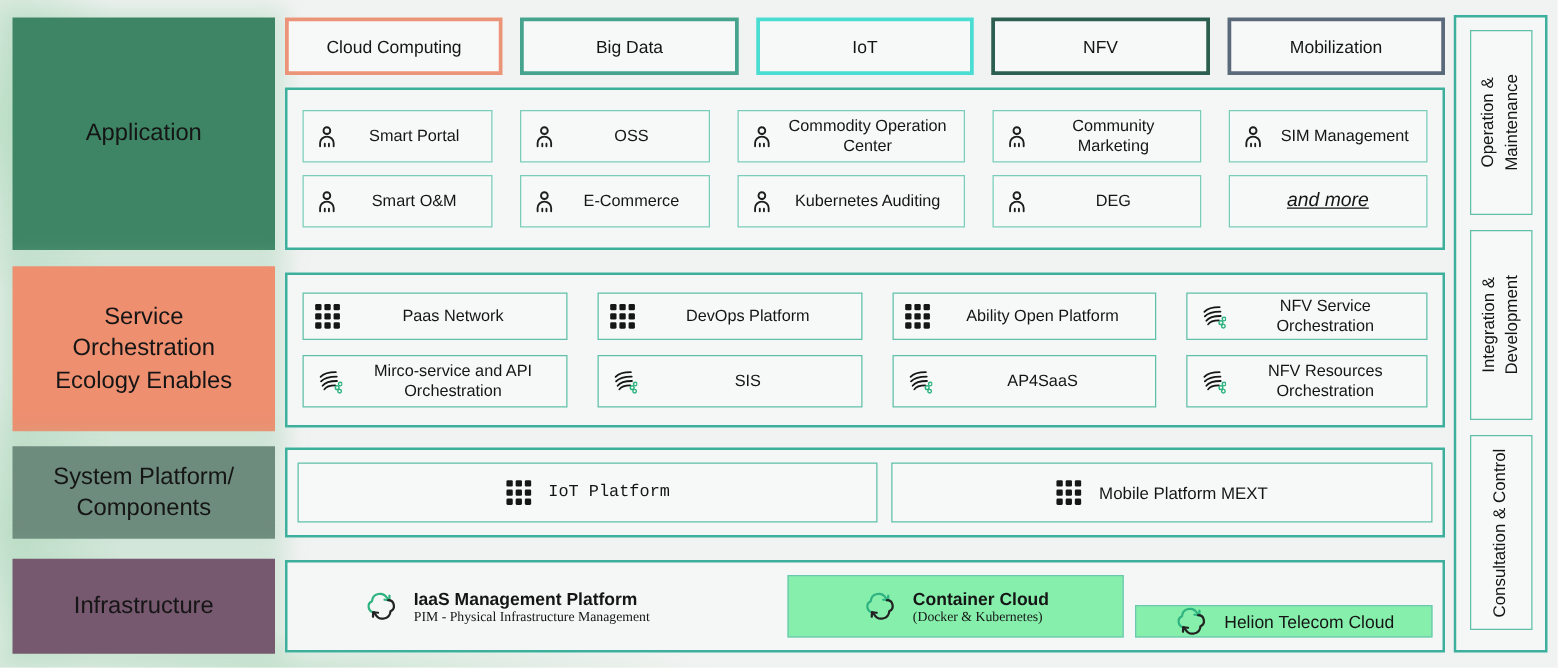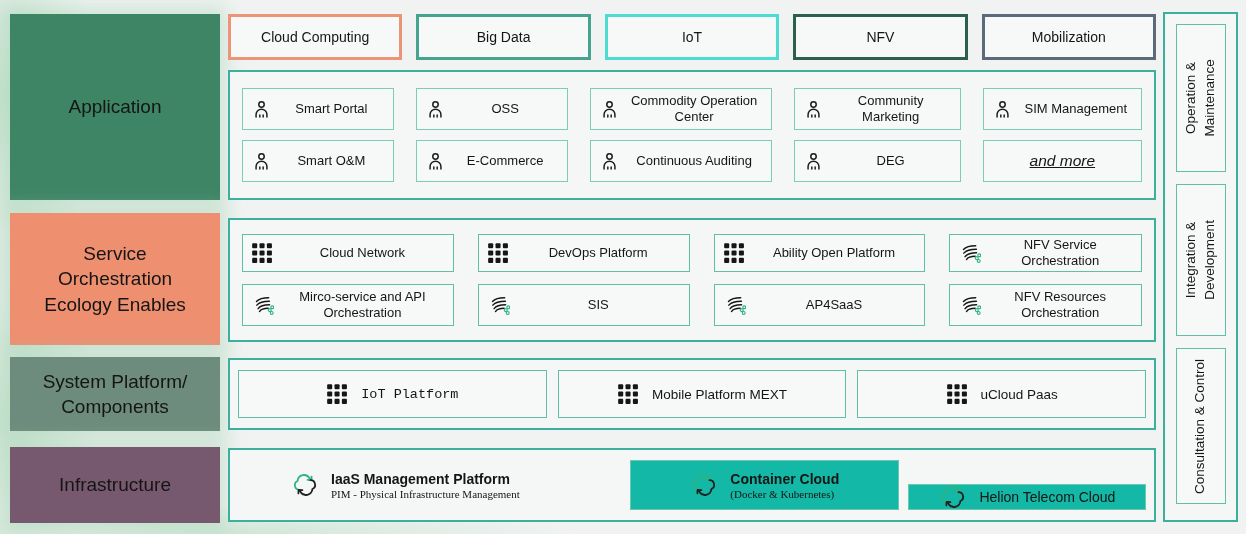--- a/index.html
+++ b/index.html
@@ -46,21 +46,21 @@
   .item-box .lbl{flex:1;text-align:center;}
   .item-box.svc{border-color:#5fbfa7;}
   .item-box.more{justify-content:center;font-size:15.5px;font-style:italic;text-decoration:underline;}
   .icn{flex:0 0 auto;display:flex;align-items:center;}
   
   .sys-row{display:flex;gap:11px;height:100%;box-sizing:border-box;padding:10px 8px;}
   .sys-box{background:#f7f9f8;border:1.5px solid #5fbfa7;display:flex;align-items:center;justify-content:center;gap:12px;font-size:13.5px;box-sizing:border-box;}
   
   .infra-row{display:flex;gap:9px;height:100%;box-sizing:border-box;padding:10px 8px;align-items:stretch;}
   .infra-item{display:flex;align-items:center;gap:11px;box-sizing:border-box;}
-  .infra-item.boxed{background:#14b8a6;border:1.5px solid #6cc7b2;justify-content:center;align-items:center;}
+  .infra-item.boxed{background:#86efac;border:1.5px solid #6cc7b2;justify-content:center;align-items:center;}
   .infra-text{display:flex;flex-direction:column;}
   .infra-title{font-size:14px;}
   .infra-title.b{font-weight:bold;}
   .infra-sub{font-size:11px;margin-top:1px;font-family:Liberation Serif, serif;}
   
   .right-col{
     position:absolute;left:1163px;top:12px;width:75px;height:510px;
     border:2px solid #3cb09c;background:#f5f7f6;box-sizing:border-box;
     display:flex;flex-direction:column;align-items:center;
     padding:10px 0;gap:12px;
@@ -175,21 +175,21 @@
           <span class="lbl">E-Commerce</span>
         </div>
         <div class="item-box">
           <span class="icn">
             <svg width="21" height="21" viewBox="0 0 24 24" fill="none" stroke="#1d1d1d" stroke-width="1.7" stroke-linecap="round">
               <circle cx="12" cy="6.3" r="3.1"></circle>
               <path d="M5.8 20.6 V17.6 A6.2 5.8 0 0 1 18.2 17.6 V20.6"></path>
               <path d="M10.1 20.6 v-2.4 M13.9 20.6 v-2.4"></path>
             </svg>
           </span>
-          <span class="lbl">Continuous Auditing</span>
+          <span class="lbl">Kubernetes Auditing</span>
         </div>
         <div class="item-box">
           <span class="icn">
             <svg width="21" height="21" viewBox="0 0 24 24" fill="none" stroke="#1d1d1d" stroke-width="1.7" stroke-linecap="round">
               <circle cx="12" cy="6.3" r="3.1"></circle>
               <path d="M5.8 20.6 V17.6 A6.2 5.8 0 0 1 18.2 17.6 V20.6"></path>
               <path d="M10.1 20.6 v-2.4 M13.9 20.6 v-2.4"></path>
             </svg>
           </span>
           <span class="lbl">DEG</span>
@@ -209,21 +209,21 @@
               <rect x="7.4" y="1" width="4.4" height="4.4" rx="0.9" fill="#161616"></rect>
               <rect x="13.8" y="1" width="4.4" height="4.4" rx="0.9" fill="#161616"></rect>
               <rect x="1" y="7.4" width="4.4" height="4.4" rx="0.9" fill="#161616"></rect>
               <rect x="7.4" y="7.4" width="4.4" height="4.4" rx="0.9" fill="#161616"></rect>
               <rect x="13.8" y="7.4" width="4.4" height="4.4" rx="0.9" fill="#161616"></rect>
               <rect x="1" y="13.8" width="4.4" height="4.4" rx="0.9" fill="#161616"></rect>
               <rect x="7.4" y="13.8" width="4.4" height="4.4" rx="0.9" fill="#161616"></rect>
               <rect x="13.8" y="13.8" width="4.4" height="4.4" rx="0.9" fill="#161616"></rect>
             </svg>
           </span>
-          <span class="lbl">Cloud Network</span>
+          <span class="lbl">Paas Network</span>
         </div>
         <div class="item-box svc">
           <span class="icn">
             <svg width="23" height="23" viewBox="0 0 20 20">
               <rect x="1" y="1" width="4.4" height="4.4" rx="0.9" fill="#161616"></rect>
               <rect x="7.4" y="1" width="4.4" height="4.4" rx="0.9" fill="#161616"></rect>
               <rect x="13.8" y="1" width="4.4" height="4.4" rx="0.9" fill="#161616"></rect>
               <rect x="1" y="7.4" width="4.4" height="4.4" rx="0.9" fill="#161616"></rect>
               <rect x="7.4" y="7.4" width="4.4" height="4.4" rx="0.9" fill="#161616"></rect>
               <rect x="13.8" y="7.4" width="4.4" height="4.4" rx="0.9" fill="#161616"></rect>
@@ -370,36 +370,20 @@
               <rect x="1" y="7.4" width="4.4" height="4.4" rx="0.9" fill="#161616"></rect>
               <rect x="7.4" y="7.4" width="4.4" height="4.4" rx="0.9" fill="#161616"></rect>
               <rect x="13.8" y="7.4" width="4.4" height="4.4" rx="0.9" fill="#161616"></rect>
               <rect x="1" y="13.8" width="4.4" height="4.4" rx="0.9" fill="#161616"></rect>
               <rect x="7.4" y="13.8" width="4.4" height="4.4" rx="0.9" fill="#161616"></rect>
               <rect x="13.8" y="13.8" width="4.4" height="4.4" rx="0.9" fill="#161616"></rect>
             </svg>
           </span>
           <span>Mobile Platform MEXT</span>
         </div>
-        <div class="sys-box" style="flex: 1 1 0%;">
-          <span class="icn">
-            <svg width="23" height="23" viewBox="0 0 20 20">
-              <rect x="1" y="1" width="4.4" height="4.4" rx="0.9" fill="#161616"></rect>
-              <rect x="7.4" y="1" width="4.4" height="4.4" rx="0.9" fill="#161616"></rect>
-              <rect x="13.8" y="1" width="4.4" height="4.4" rx="0.9" fill="#161616"></rect>
-              <rect x="1" y="7.4" width="4.4" height="4.4" rx="0.9" fill="#161616"></rect>
-              <rect x="7.4" y="7.4" width="4.4" height="4.4" rx="0.9" fill="#161616"></rect>
-              <rect x="13.8" y="7.4" width="4.4" height="4.4" rx="0.9" fill="#161616"></rect>
-              <rect x="1" y="13.8" width="4.4" height="4.4" rx="0.9" fill="#161616"></rect>
-              <rect x="7.4" y="13.8" width="4.4" height="4.4" rx="0.9" fill="#161616"></rect>
-              <rect x="13.8" y="13.8" width="4.4" height="4.4" rx="0.9" fill="#161616"></rect>
-            </svg>
-          </span>
-          <span>uCloud Paas</span>
-        </div>
       </div>
   </div>
 
   <div class="section" id="infra-section" style="top:448px;height:74px;">
     <div class="infra-row" id="infra-row">
         <div class="infra-item" style="flex: 1.4 1 0%; padding-left: 52px;">
           <span class="icn">
             <svg width="30" height="24" viewBox="0 0 30 24" fill="none" stroke-linecap="round" stroke-linejoin="round">
               <g stroke="#2fb380" stroke-width="1.8">
                 <path d="M9.5 16.8 A4.6 4.6 0 0 1 7.6 8 A6.4 6.4 0 0 1 19.6 5.4 L21.2 7"></path>

